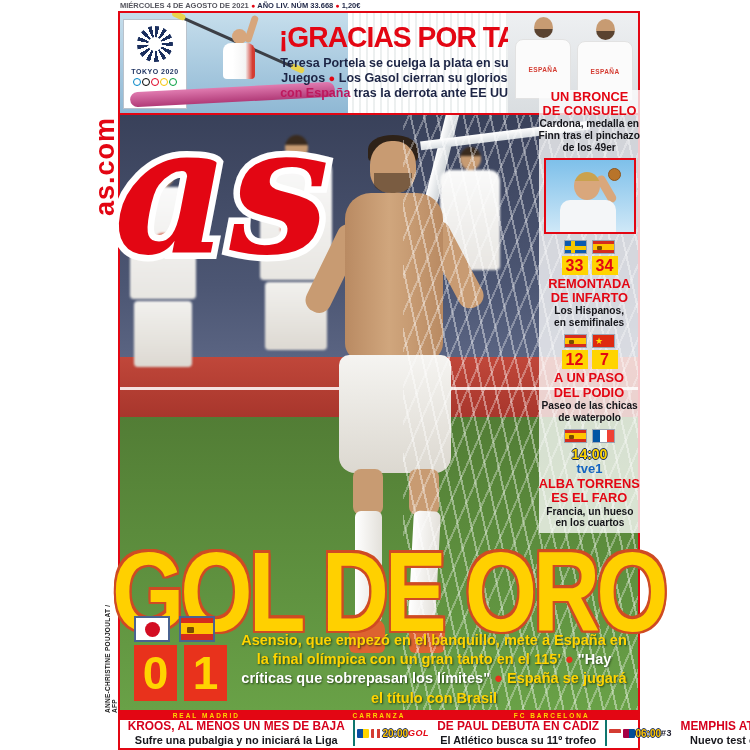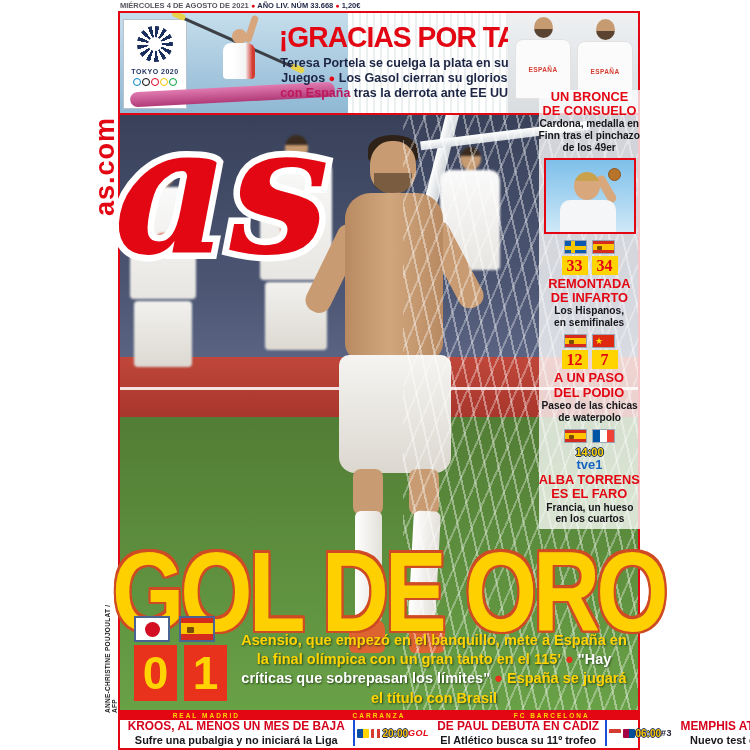--- a/index.html
+++ b/index.html
@@ -113,23 +113,23 @@
   .flag{width:23px;height:14px;border:1px solid #9aa5b5;position:relative;overflow:hidden;box-sizing:border-box;}
   .flag-sweden{background:#0b5ab0;}
   .flag-sweden::before{content:"";position:absolute;left:0;top:5px;width:100%;height:4px;background:#f7c700;}
   .flag-sweden::after{content:"";position:absolute;left:6px;top:0;width:4px;height:100%;background:#f7c700;}
   .flag-spain{background:linear-gradient(180deg,#d52b1e 25%,#ffc400 25%,#ffc400 75%,#d52b1e 75%);}
   .flag-spain::after{content:"";position:absolute;left:4px;top:5px;width:5px;height:4px;background:#7a4a00;border-radius:1px;}
   .flag-china{background:#de2910;color:#ffde00;font-size:9px;line-height:12px;text-align:left;padding-left:2px;}
   .flag-france{background:linear-gradient(90deg,#0055a4 33%,#fff 33%,#fff 66%,#ef4135 66%);}
   .flag-japan{background:#fff;}
   .flag-japan::after{content:"";position:absolute;left:50%;top:50%;width:12px;height:12px;margin:-6px 0 0 -6px;border-radius:50%;background:#d30d22;}
-  .sb-score{display:flex;gap:4px;margin-top:2px;font-family:Liberation Serif, serif;}
+  .sb-score{display:flex;gap:4px;margin-top:2px;}
   .sb-score .box{min-width:22px;padding:0 2px;background:#ffd400;color:#e30613;font-weight:900;font-size:16px;line-height:19px;}
-  .sb-time{margin-top:3px;font-size:11px;font-weight:900;color:#ffd400;
+  .sb-time{margin-top:3px;font-size:14px;font-weight:900;color:#ffd400;
     text-shadow:1px 0 #1b2f5e,-1px 0 #1b2f5e,0 1px #1b2f5e,0 -1px #1b2f5e;}
   .sb-channel{font-size:13px;font-weight:900;color:#1565c0;line-height:1;}
   .mt2{margin-top:2px;} .mt6{margin-top:6px;}
 
   
   .goldeoro{left:-6px;top:527px;width:534px;text-align:center;z-index:12;
     font-size:93px;font-weight:900;letter-spacing:-4px;color:#ffd000;white-space:nowrap;
     transform:scaleY(1.22);transform-origin:top;
     text-shadow:2px 0 #cf4b23,-2px 0 #cf4b23,0 2px #cf4b23,0 -2px #cf4b23,2px 2px #cf4b23,-2px -2px #cf4b23,2px -2px #cf4b23,-2px 2px #cf4b23;}
 
@@ -145,21 +145,21 @@
   .deck{left:112px;top:630px;width:408px;z-index:13;text-align:center;
     font-size:15px;font-weight:800;line-height:1.28;transform:scaleX(.97);
     text-shadow:1px 1px 2px rgba(20,40,10,.75);}
   .deck .y{color:#ffd400;} .deck .w{color:#ffffff;} .deck .b{color:#e8321c;text-shadow:none;}
 
   
   .bottomstrip{left:0;top:711px;width:518px;height:37px;border:2px solid #e30613;border-top:none;background:#fff;}
   .bs-bar{left:0;top:0;width:100%;height:9px;background:#e30613;display:flex;}
   .bs-tab{flex:1;text-align:center;font-size:6.5px;font-weight:800;color:#ffd400;letter-spacing:2px;line-height:9px;}
   .bs-cols{left:0;top:9px;width:100%;height:26px;display:flex;}
-  .bs-col{flex:1;display:flex;align-items:center;justify-content:center;gap:4px;border-right:2px solid #1d4ed8;padding:0 2px;}
+  .bs-col{flex:1;display:flex;align-items:center;justify-content:center;gap:4px;border-right:2px solid #0f766e;padding:0 2px;}
   .bs-col:last-child{border-right:none;}
   .bs-media{display:flex;flex-direction:row;align-items:center;line-height:1;}
   .bs-badges{display:flex;gap:2px;}
   .badge{width:12px;height:9px;border-radius:1px;}
   .badge-cadiz{background:linear-gradient(90deg,#0a4ea3 50%,#ffd400 50%);}
   .badge-atleti{background:repeating-linear-gradient(90deg,#d43c32 0 3px,#fff 3px 6px);}
   .badge-salzburg{background:linear-gradient(180deg,#d43c32 50%,#fff 50%);}
   .badge-barca{background:linear-gradient(90deg,#a50044 50%,#004d98 50%);}
   .bs-time{font-size:10px;font-weight:900;color:#ffc400;margin-top:1px;
     text-shadow:1px 0 #1b2f5e,-1px 0 #1b2f5e,0 1px #1b2f5e,0 -1px #1b2f5e;}

